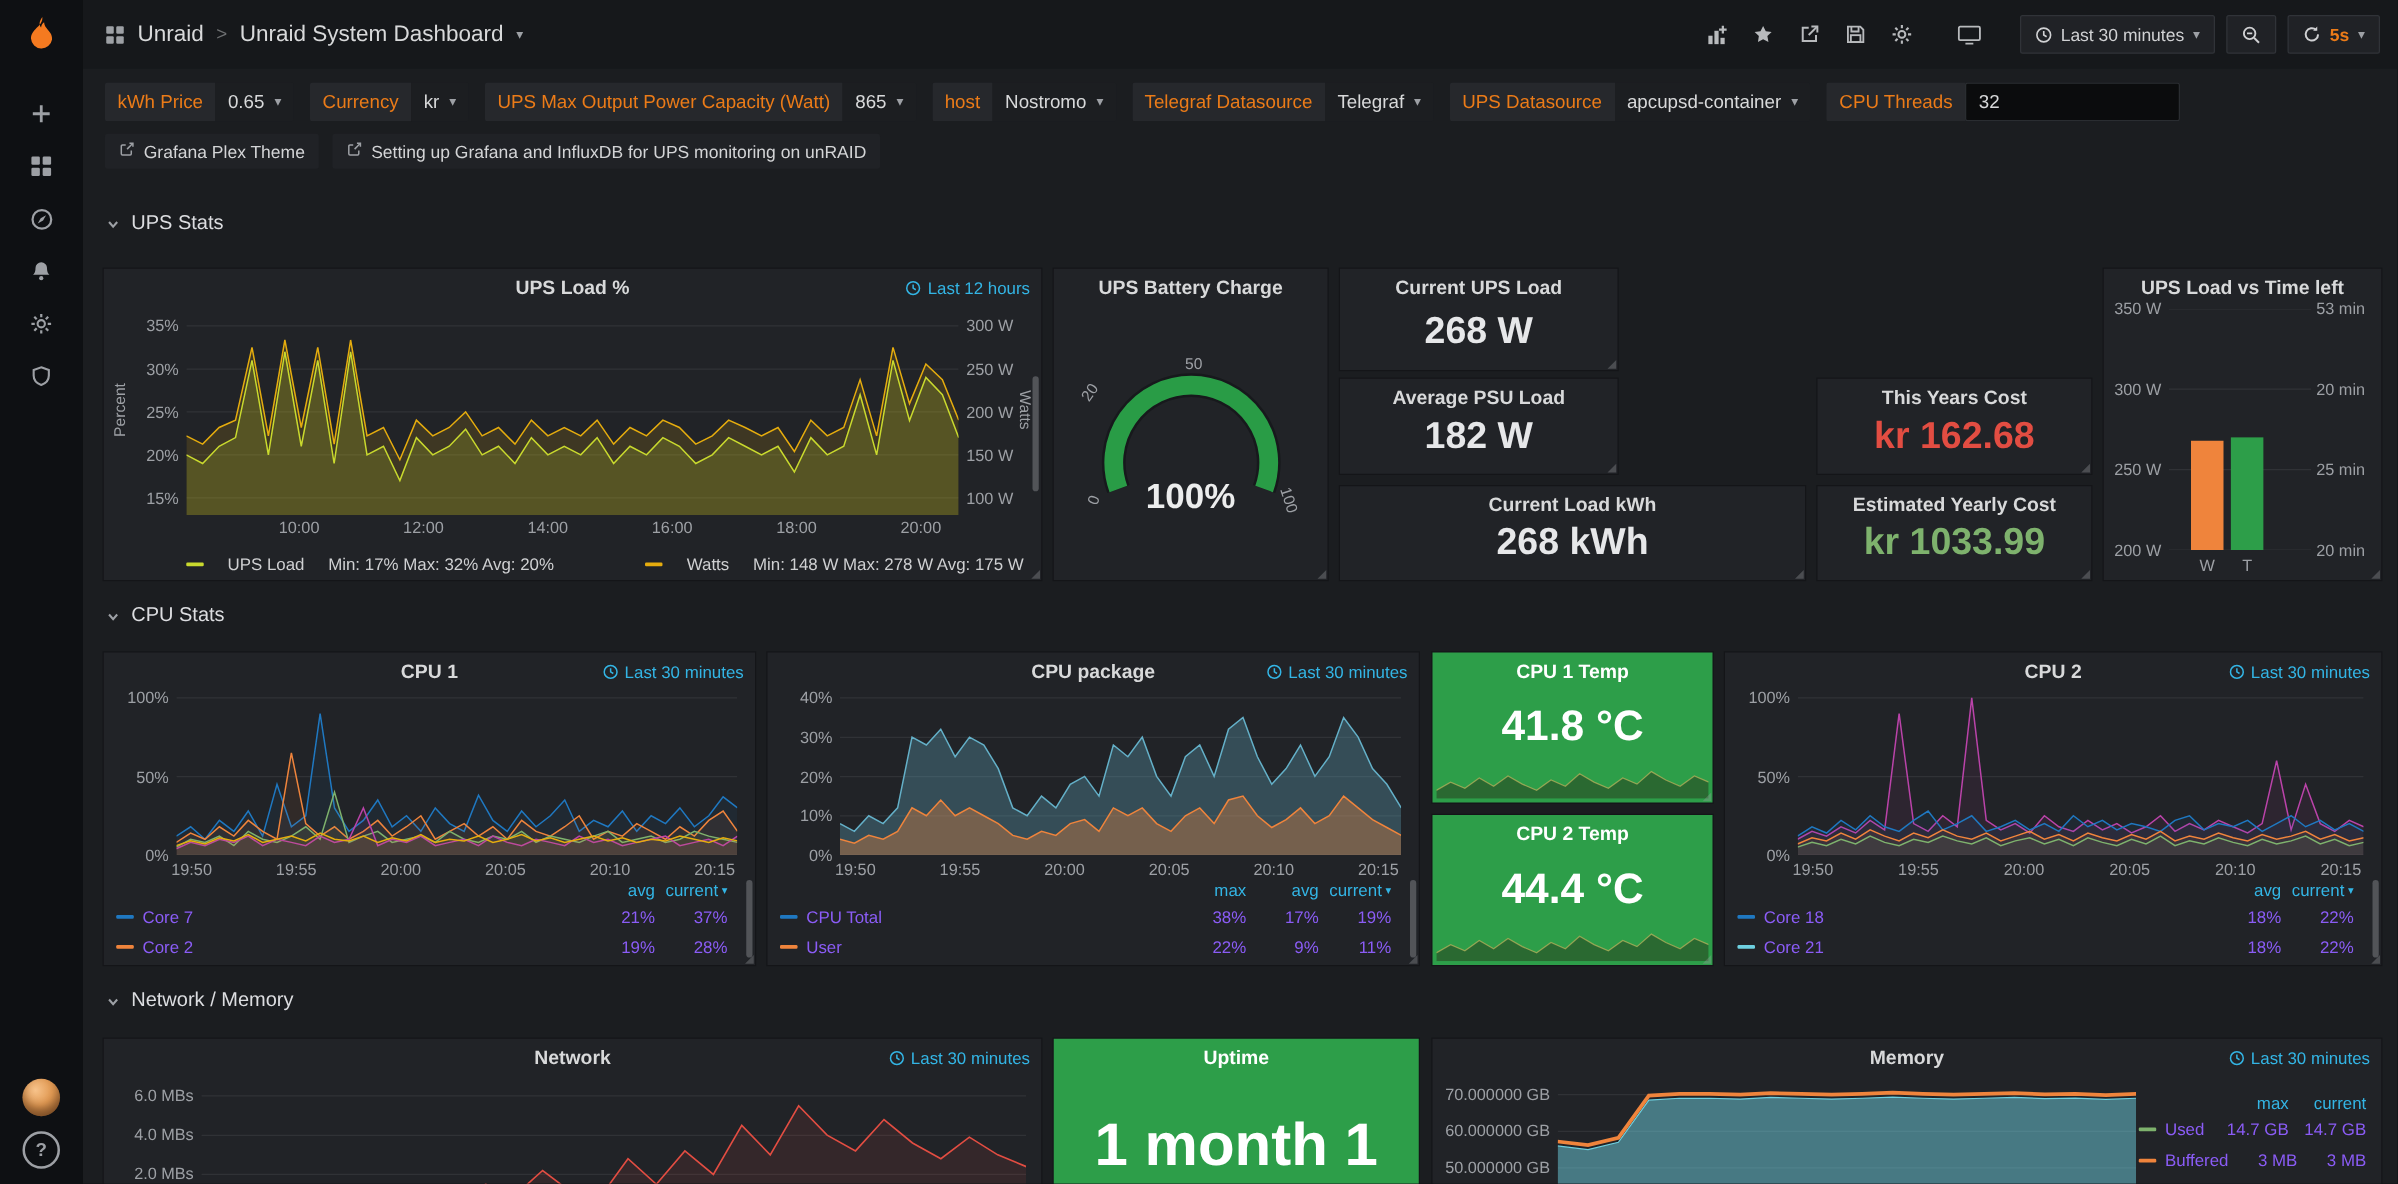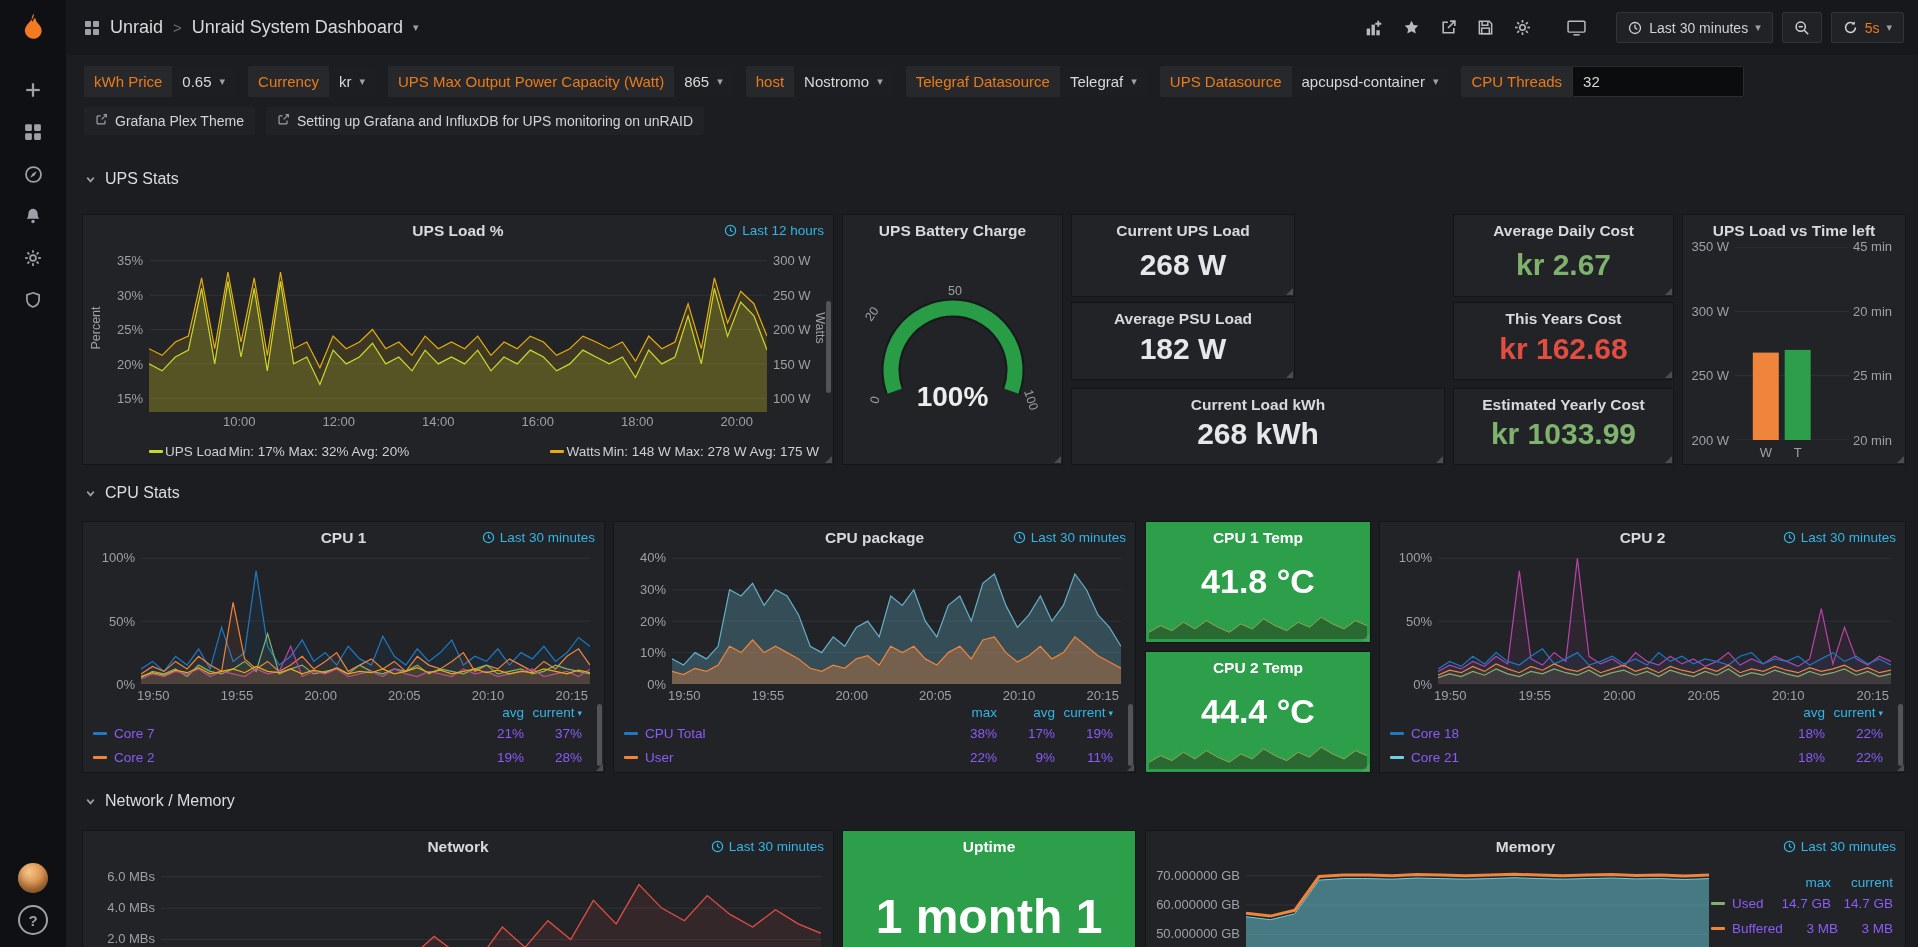--- a/index.html
+++ b/index.html
@@ -14,21 +14,21 @@
   .navbar{height:55px;display:flex;align-items:center;justify-content:space-between;padding:0 14px 0 18px;background:#16181b}
   .crumbs{display:flex;align-items:center;gap:10px;font-size:18px;color:#d8d9da}
   .crumbs .apps{color:#9da0a5;display:flex;cursor:pointer}
   .crumb-link{cursor:pointer}
   .crumb-sep{color:#6e7072;font-size:15px}
   .caret{color:#9da0a5;font-size:11px}
   .nav-actions{display:flex;align-items:center;gap:9px}
   .nav-icon{width:28px;height:28px;display:flex;align-items:center;justify-content:center;color:#b8babd;cursor:pointer}
   .nav-gap{width:8px}
   .nav-btn{display:flex;align-items:center;gap:7px;height:31px;padding:0 11px;background:#202226;border:1px solid #303338;border-radius:2px;color:#d0d1d3;font-size:14px;cursor:pointer;font-family:inherit}
-  .nav-btn .orange{color:#eb7b18;font-weight:400}
+  .nav-btn .orange{color:#eb7b18;font-weight:700}
   .submenu{padding:11px 0 0 18px}
   .vars{display:flex;gap:13px}
   .var{display:flex;align-items:stretch;font-size:15px;border-radius:2px;overflow:hidden;white-space:nowrap}
   .var-label{background:#26282c;color:#eb7b18;padding:7px 10px;display:flex;align-items:center}
   .var-value{background:#1c1e21;color:#d8d9da;padding:7px 10px;display:flex;align-items:center;gap:8px;cursor:pointer}
   .var-input{background:#0b0c0d;border:1px solid #2a2d31;color:#d8d9da;padding:0 10px;width:150px;font-size:15px;font-family:inherit;border-radius:2px}
   .links{display:flex;gap:11px;margin-top:10px}
   .link-chip{display:flex;align-items:flex-start;gap:7px;background:#202226;padding:6px 11px;border-radius:2px;color:#d3d4d6;font-size:14px;cursor:pointer}
   .link-chip svg{color:#9da0a5}
   .dash{position:absolute;inset:0}
@@ -52,21 +52,21 @@
   .ylab{position:absolute;font-size:12.5px;color:#9da0a5;white-space:nowrap;text-align:center;width:56px}
   .rot-left{left:-15px;top:106px;transform:rotate(-90deg)}
   .rot-right{right:-15px;top:106px;transform:rotate(90deg)}
   
   #p-ups-load{left:17px;top:215px;width:750px;height:249px}
   .u-ycol-l{left:14px;width:46px;top:38px;bottom:58px}
   .u-ycol-r{right:14px;width:46px;top:38px;bottom:58px}
   .u-plot{left:66px;right:66px;top:32px;bottom:52px}
   .u-xrow{left:140px;right:80px;bottom:33px;height:17px}
   .lg-row{position:absolute;left:66px;right:14px;bottom:5px;display:flex;justify-content:space-between;align-items:center;font-size:13.5px;color:#cfd0d2}
-  .lg{display:flex;align-items:center;gap:2px}
+  .lg{display:flex;align-items:center;gap:19px}
   .lg-dash{width:14px;height:3px;border-radius:1px;flex:none}
   .lg-name{cursor:pointer}
   
   #p-battery{left:777px;top:215px;width:219px;height:249px}
   .gauge-svg{position:absolute;inset:0}
   .gauge-value{position:absolute;left:0;right:0;top:166px;text-align:center;font-size:28px;font-weight:700;color:#eceded}
   .gtick{position:absolute;font-size:12.5px;color:#9da0a5}
   .gt0{left:32px;top:185px;transform:translate(-50%,-50%) rotate(-72deg)}
   .gt1{left:29px;top:99px;transform:translate(-50%,-50%) rotate(-55deg)}
   .gt2{left:112px;top:76px;transform:translate(-50%,-50%)}
@@ -438,24 +438,20 @@
       <span class="gtick gt3">100</span>
       <div class="gauge-value">100%</div>
     </section>
 
     <section class="panel" id="p-cur-ups">
       <h2 class="p-title">Current UPS Load</h2>
       <div class="stat-value">268 W</div>
     </section>
 
 
-    <section class="panel" id="p-avg-daily">
-      <h2 class="p-title">Average Daily Cost</h2>
-      <div class="stat-value" style="color: rgb(126, 178, 109);">kr 2.67</div>
-    </section>
 
     <section class="panel" id="p-avg-psu">
       <h2 class="p-title">Average PSU Load</h2>
       <div class="stat-value">182 W</div>
     </section>
 
     <section class="panel" id="p-years-cost">
       <h2 class="p-title">This Years Cost</h2>
       <div class="stat-value" style="color: rgb(226, 77, 66);">kr 162.68</div>
     </section>
@@ -482,21 +478,21 @@
           <svg width="114" height="193" style="display: block;">
             <line x1="0" x2="114" y1="0.0" y2="0.0" stroke="rgba(255,255,255,0.07)" stroke-width="1"></line>
             <line x1="0" x2="114" y1="64.3" y2="64.3" stroke="rgba(255,255,255,0.07)" stroke-width="1"></line>
             <line x1="0" x2="114" y1="128.7" y2="128.7" stroke="rgba(255,255,255,0.07)" stroke-width="1"></line>
             <line x1="0" x2="114" y1="193.0" y2="193.0" stroke="rgba(255,255,255,0.07)" stroke-width="1"></line>
             <rect x="17.8" y="105.6" width="26" height="87.4" fill="#ef843c"></rect>
             <rect x="49.7" y="102.9" width="26" height="90.1" fill="#2d9e49"></rect>
           </svg>
         </div>
       <div class="ycol right b-ycol-r">
-        <span>45 min</span>
+        <span>53 min</span>
         <span>20 min</span>
         <span>25 min</span>
         <span>20 min</span>
       </div>
       <div class="b-xrow">
         <span class="bx-w">W</span>
         <span class="bx-t">T</span>
       </div>
     </section>
 

